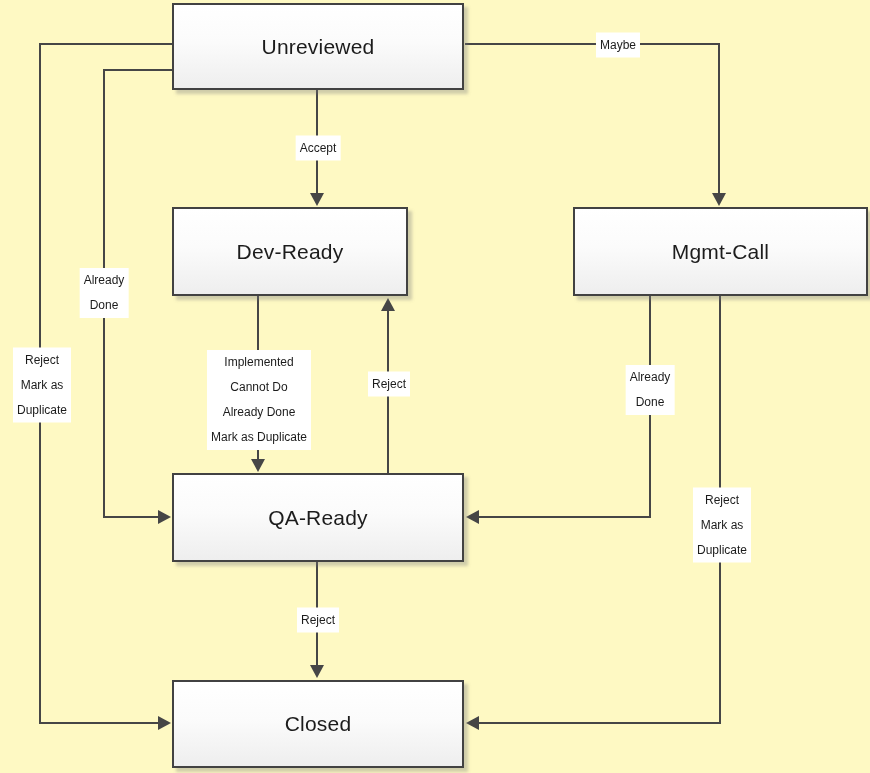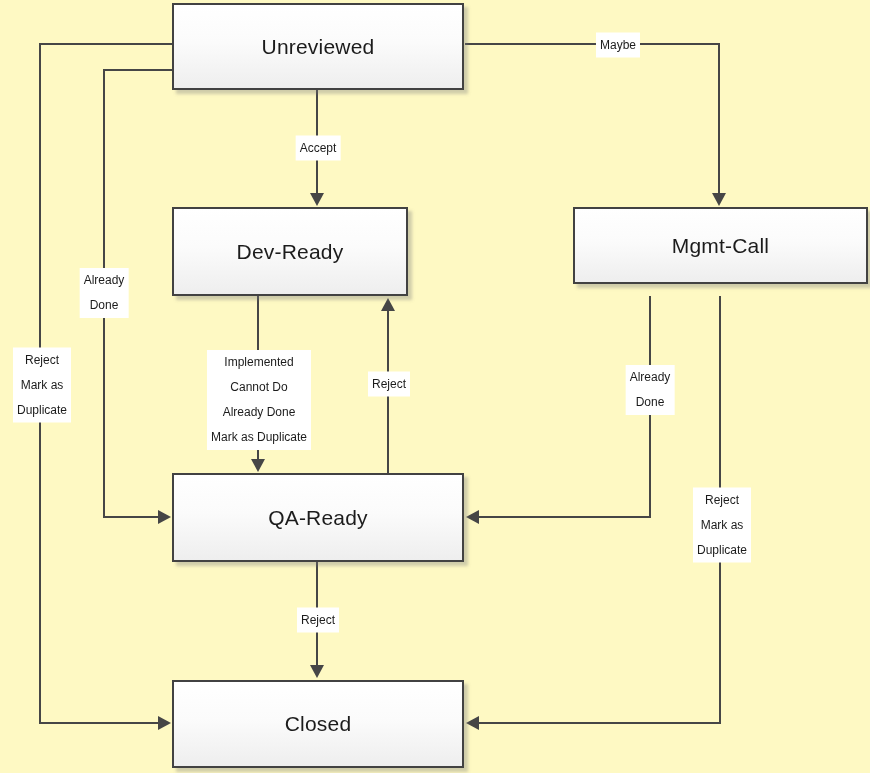--- a/index.html
+++ b/index.html
@@ -110,21 +110,21 @@
   </svg>
 
   <div class="node" style="left:172px; top:3px; width:292px; height:87px;">
     <span>Unreviewed</span>
   </div>
 
   <div class="node" style="left:172px; top:207px; width:236px; height:89px;">
     <span>Dev-Ready</span>
   </div>
 
-  <div class="node" style="left:573px; top:207px; width:295px; height:77px;">
+  <div class="node" style="left:573px; top:207px; width:295px; height:89px;">
     <span>Mgmt-Call</span>
   </div>
 
   <div class="node" style="left:172px; top:473px; width:292px; height:89px;">
     <span>QA-Ready</span>
   </div>
 
   <div class="node" style="left:172px; top:680px; width:292px; height:88px;">
     <span>Closed</span>
   </div>

